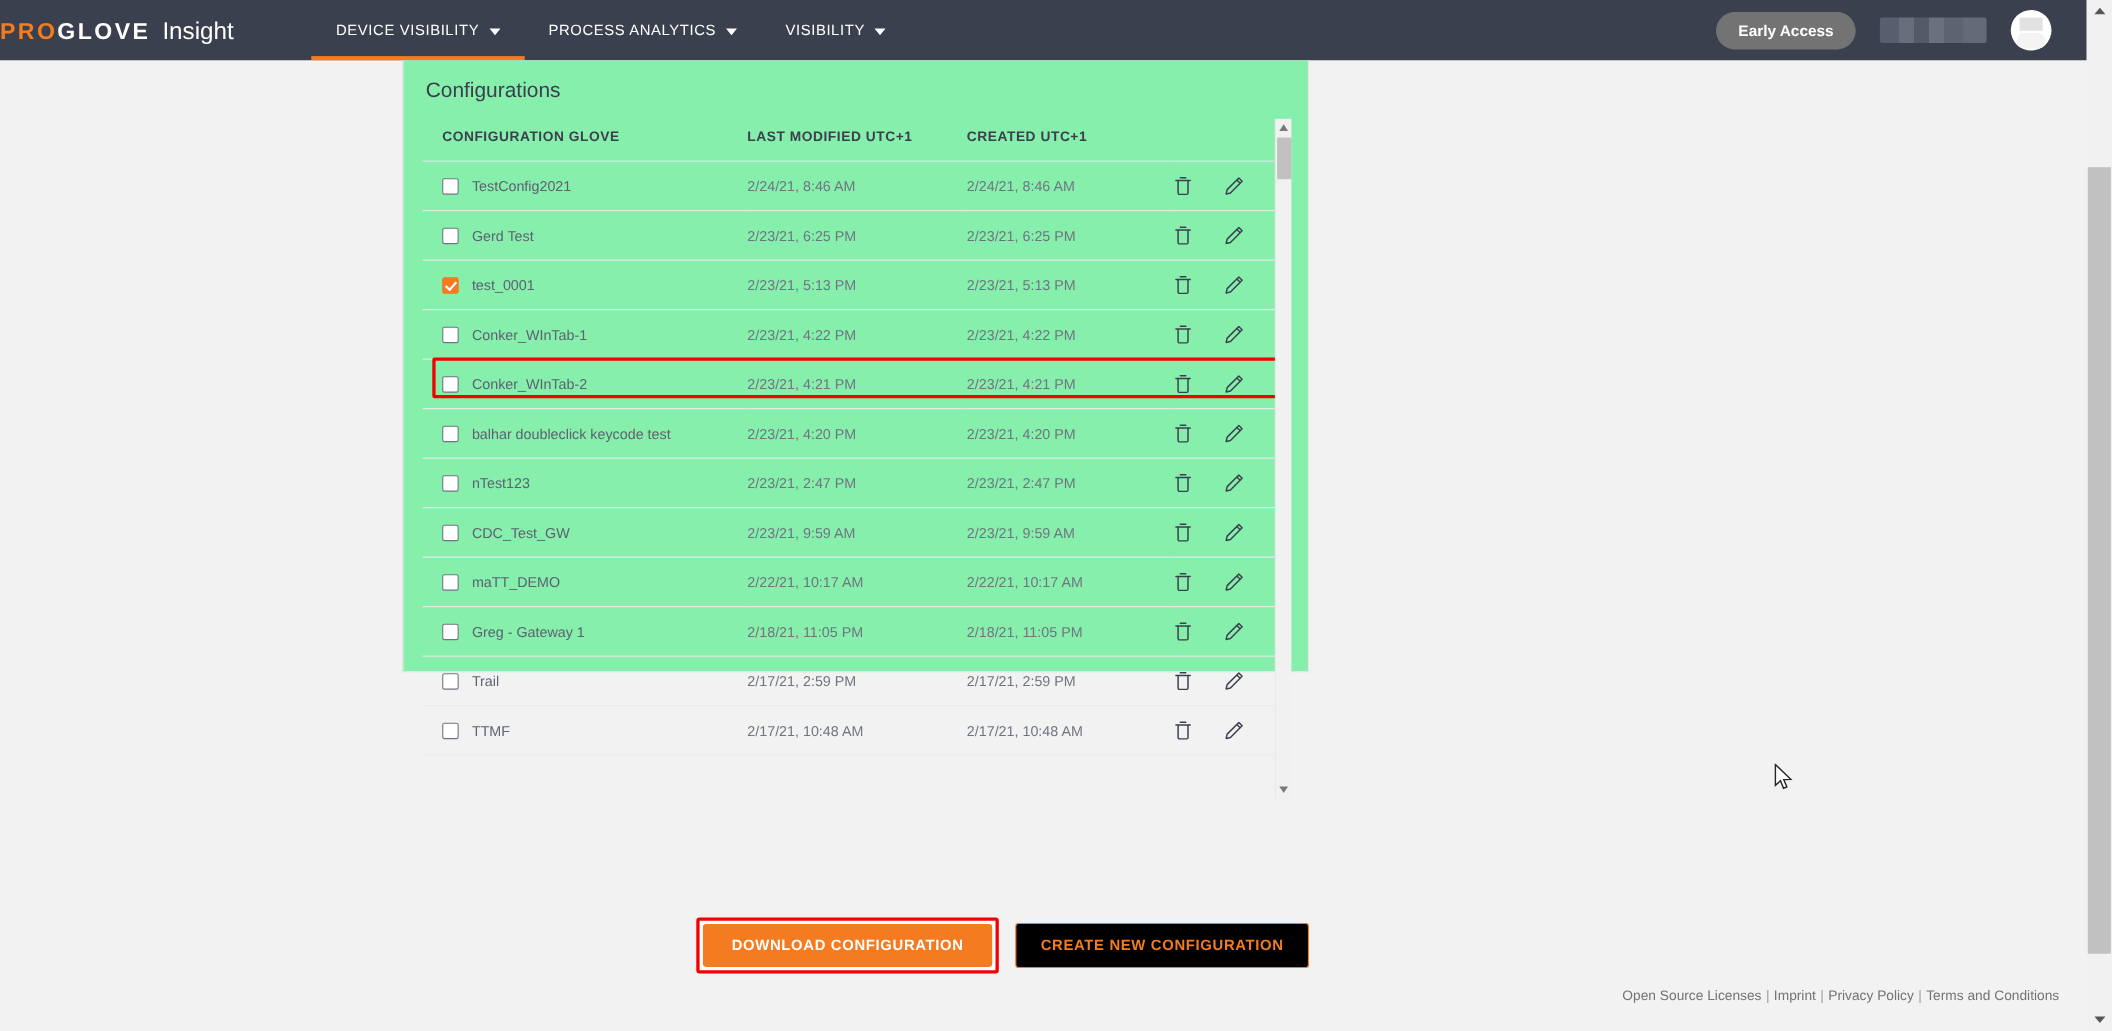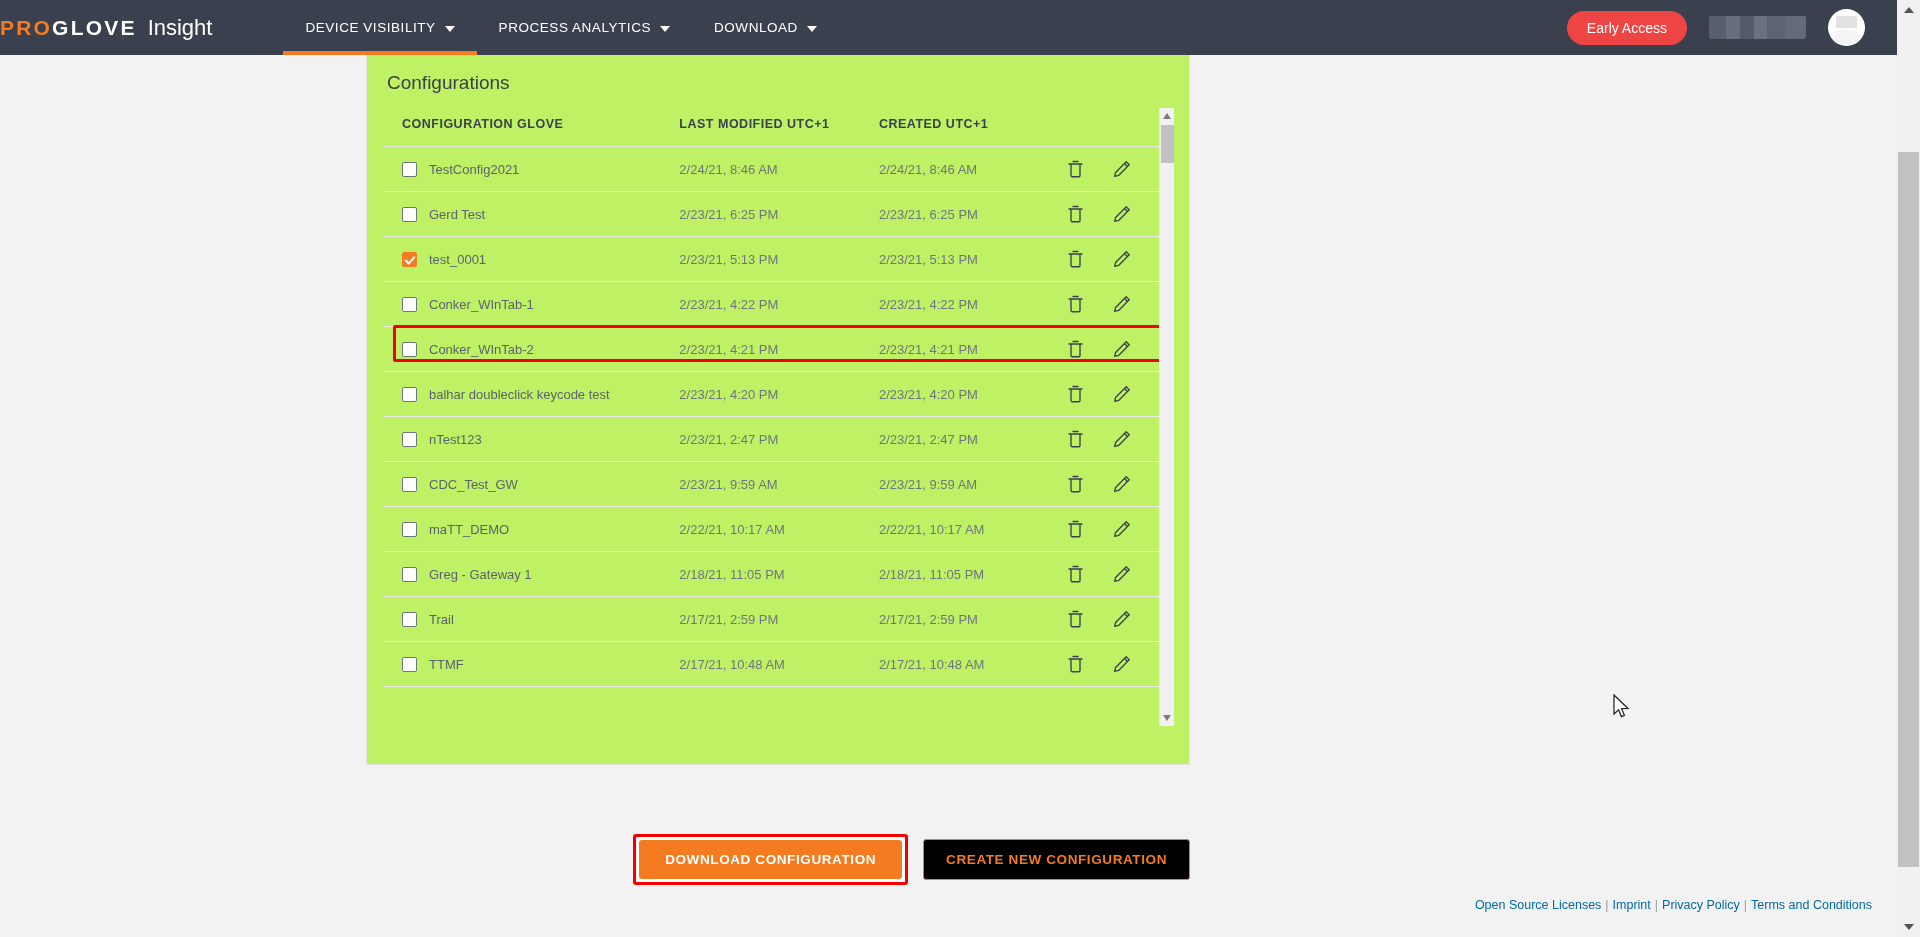--- a/index.html
+++ b/index.html
@@ -41,22 +41,22 @@
     border-left: 5px solid transparent;
     border-right: 5px solid transparent;
     border-top: 6px solid #ffffff;
     margin-top: 2px;
   }
 
   .topbar-right {
     margin-left: auto; display: flex; align-items: center; gap: 22px; margin-right: 32px;
   }
   .early-access {
-    background: #ef4444; color: #ffffff;
-    font-size: 14px; font-weight: normal;
+    background: #737373; color: #ffffff;
+    font-size: 14px; font-weight: bold;
     border: none; border-radius: 20px;
     padding: 9px 20px; cursor: pointer;
     white-space: nowrap;
   }
   .user-name-blur {
     width: 97px; height: 23px; border-radius: 2px;
     background:
       linear-gradient(90deg,#5a6070 0 18%, #6b707e 18% 32%, #555b69 32% 46%,
                       #6e7381 46% 60%, #5f6573 60% 78%, #666c7a 78% 100%);
     opacity: .95;
@@ -76,22 +76,22 @@
 
   
   .page {
     position: absolute; top: 55px; left: 0;
     width: 1897px; height: 882px;
     background: #f2f2f2;
   }
 
   .card {
     position: absolute; left: 366px; top: 0;
-    width: 824px; height: 710px;
-    background: #bef264;
+    width: 824px; height: 556px;
+    background: #86efac;
     border: 1px solid #e4e4e4;
     border-top: none;
   }
   .card-title {
     font-size: 19px; color: #3a404d; font-weight: 400;
     padding: 17px 0 0 20px;
   }
 
   .table-wrap {
     position: absolute; left: 17px; top: 53px;
@@ -190,21 +190,21 @@
     border: 1px solid #f47b20; border-radius: 3px;
     font-size: 13.5px; font-weight: bold; letter-spacing: .6px;
     padding: 12px 22px; cursor: pointer; white-space: nowrap;
   }
 
   
   .footer {
     position: absolute; right: 25px; top: 843px;
     font-size: 12.5px; color: #6f7580;
   }
-  .footer a { color: #0369a1; text-decoration: none; cursor: pointer; }
+  .footer a { color: #737373; text-decoration: none; cursor: pointer; }
   .footer .sep { color: #9aa0aa; margin: 0 4px; }
 
   
   .cursor { position: absolute; left: 1612px; top: 694px; z-index: 40; pointer-events: none; }
 
   
   .page-sb {
     position: absolute; right: 0; top: 0; width: 23px; height: 937px;
     background: #f1f1f1; z-index: 30;
   }
@@ -228,21 +228,21 @@
   <nav class="nav">
     <div class="nav-item active">
       <span class="nav-label">DEVICE VISIBILITY</span>
       <span class="caret"></span>
     </div>
     <div class="nav-item">
       <span class="nav-label">PROCESS ANALYTICS</span>
       <span class="caret"></span>
     </div>
     <div class="nav-item">
-      <span class="nav-label">DOWNLOAD</span>
+      <span class="nav-label">VISIBILITY</span>
       <span class="caret"></span>
     </div>
   </nav>
 
   <div class="topbar-right">
     <button class="early-access">Early Access</button>
     <div class="user-name-blur"></div>
     <div class="avatar"></div>
   </div>
 </div>

